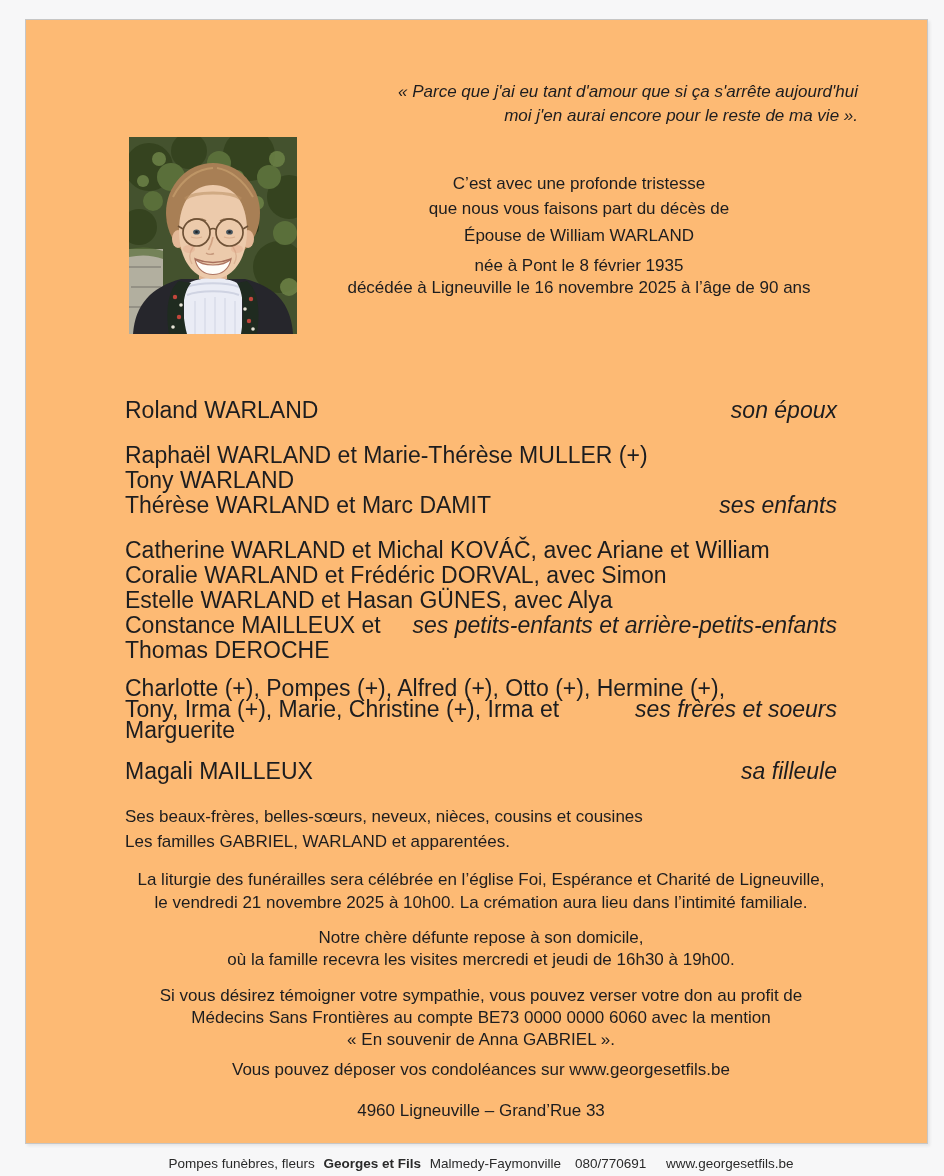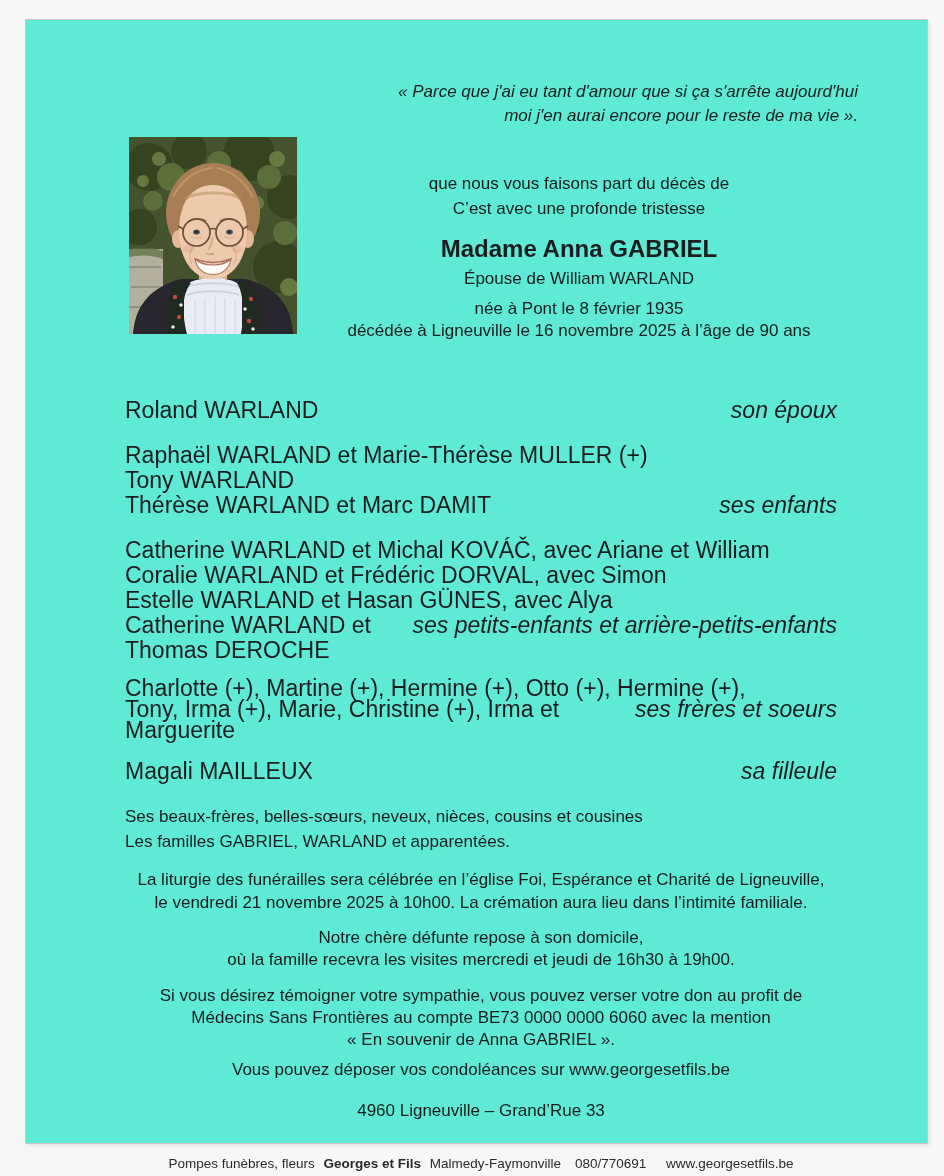--- a/index.html
+++ b/index.html
@@ -7,21 +7,21 @@
     width:944px; height:1176px;
     background:#f7f7f8;
     font-family:"Liberation Sans","DejaVu Sans",sans-serif;
     color:#1d1d1f;
     position:relative;
     overflow:hidden;
   }
   .page {
     position:absolute; left:25px; top:19px;
     width:901px; height:1123px;
-    background:#5eead4;
+    background:#fdba74;
     border:1px solid #c6c6c6;
     box-shadow:2px 2px 3px rgba(0,0,0,0.07);
   }
   .quote {
     margin:60px 69px 0 0;
     text-align:right;
     font-style:italic;
     font-size:17px; line-height:24px;
   }
   .header-row { position:relative; margin-top:9px; height:206px; }
@@ -150,24 +150,23 @@
       <path d="M64,110 C60,116 60,122 63,127" stroke="#dcb394" stroke-width="1.4" fill="none"></path>
       <path d="M104,110 C108,116 108,122 105,127" stroke="#dcb394" stroke-width="1.4" fill="none"></path>
       <path d="M66,122 C74,130 94,130 102,122 C100,133 92,137.5 84,137.5 C76,137.5 68,133 66,122 Z" fill="#fffdf8" stroke="#ad7561" stroke-width="1.2"></path>
       <path d="M66,122 Q84,129 102,122" stroke="#a76f5b" stroke-width="1.4" fill="none"></path>
       <ellipse cx="60" cy="112" rx="6" ry="4" fill="#dd9377" opacity="0.25"></ellipse>
       <ellipse cx="108" cy="112" rx="6" ry="4" fill="#dd9377" opacity="0.25"></ellipse>
     </svg>
 
     <div class="announce">
       <div class="intro">
+        <div>C’est avec une profonde tristesse</div>
         <div>que nous vous faisons part du décès de</div>
-        <div>C’est avec une profonde tristesse</div>
-      </div>
-      <h1 class="deceased-name">Madame Anna GABRIEL</h1>
+      </div>
       <div class="spouse">Épouse de William WARLAND</div>
       <div class="dates">
         <div>née à Pont le 8 février 1935</div>
         <div>décédée à Ligneuville le 16 novembre 2025 à l’âge de 90 ans</div>
       </div>
     </div>
   </div>
 
   <div class="families">
 
@@ -195,28 +194,28 @@
       <div class="fline">
         <span>Catherine WARLAND et Michal KOVÁČ, avec Ariane et William</span>
       </div>
       <div class="fline">
         <span>Coralie WARLAND et Frédéric DORVAL, avec Simon</span>
       </div>
       <div class="fline">
         <span>Estelle WARLAND et Hasan GÜNES, avec Alya</span>
       </div>
       <div class="fline">
-        <span>Catherine WARLAND et Thomas DEROCHE</span>
+        <span>Constance MAILLEUX et Thomas DEROCHE</span>
         <span class="relation">ses petits-enfants et arrière-petits-enfants</span>
       </div>
     </div>
 
     <div class="fgroup tight gap-18">
       <div class="fline">
-        <span>Charlotte (+), Martine (+), Hermine (+), Otto (+), Hermine (+),</span>
+        <span>Charlotte (+), Pompes (+), Alfred (+), Otto (+), Hermine (+),</span>
       </div>
       <div class="fline">
         <span>Tony, Irma (+), Marie, Christine (+), Irma et Marguerite</span>
         <span class="relation">ses frères et soeurs</span>
       </div>
     </div>
 
     <div class="fgroup gap-0">
       <div class="fline">
         <span>Magali MAILLEUX</span>

